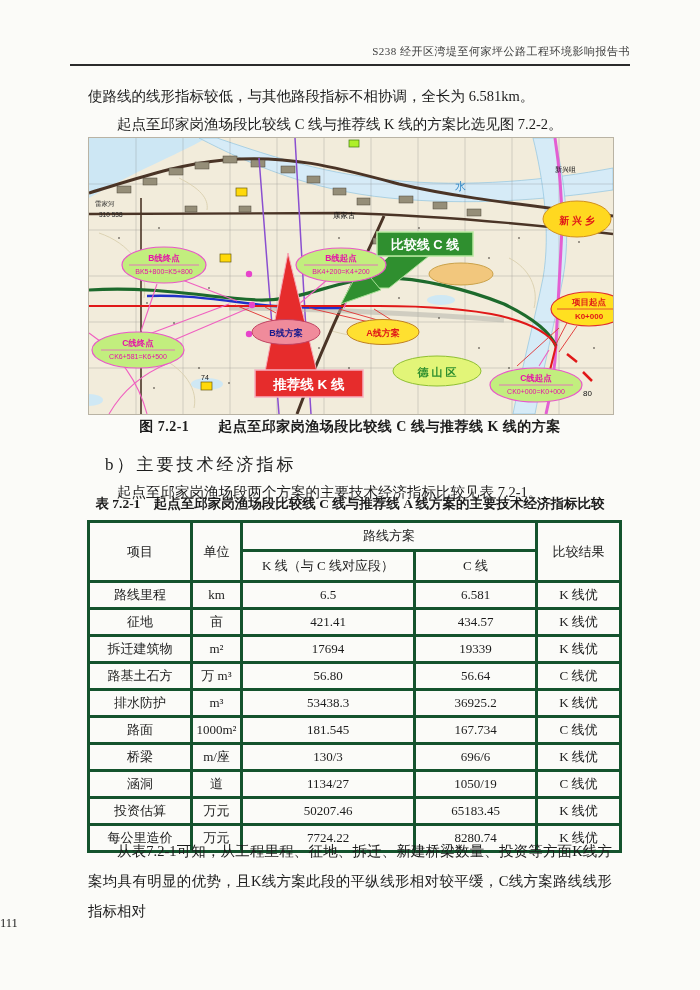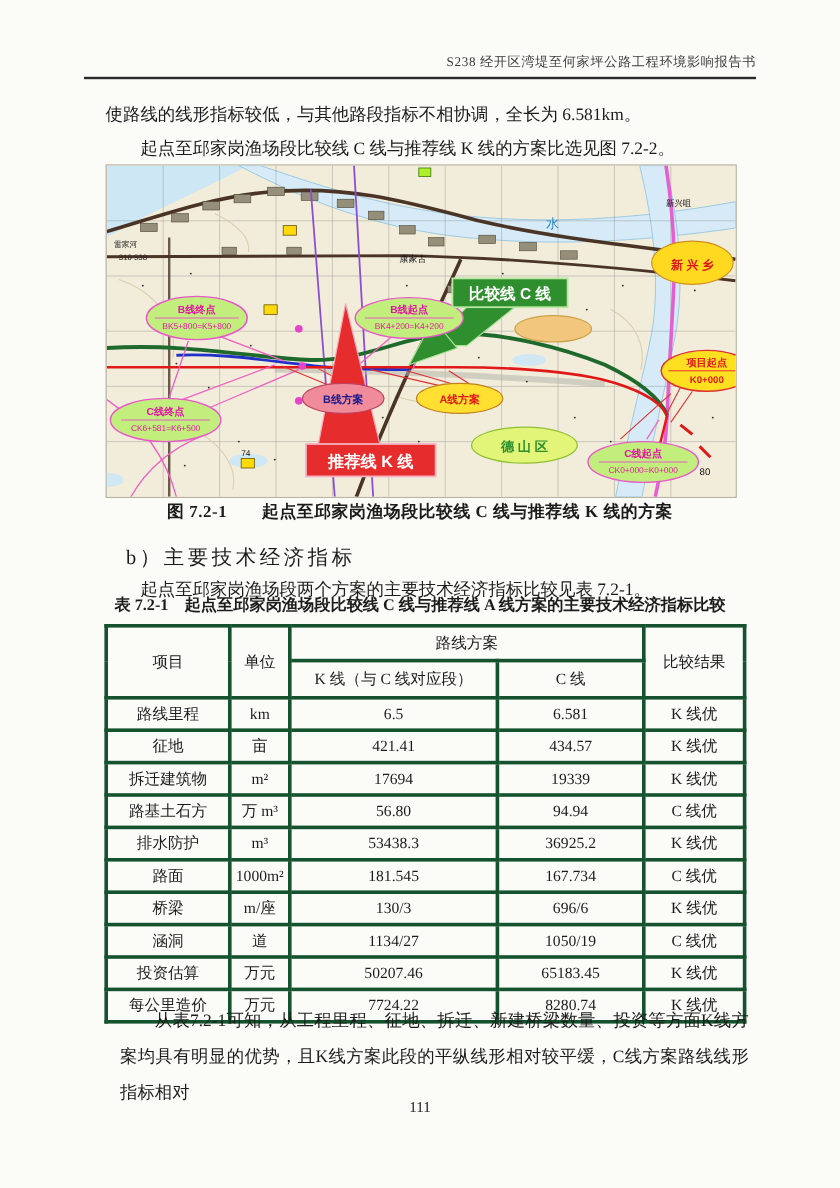--- a/index.html
+++ b/index.html
@@ -10,37 +10,37 @@
   }
   .abs{position:absolute;}
   
   .hdr-title{top:44px;right:70px;font-size:11px;color:#3c3c3c;letter-spacing:.5px;}
   .hdr-rule{top:64px;left:70px;width:560px;height:0;border-top:2px solid #2b2b2b;}
   
   .para{left:88px;width:524px;font-size:14.5px;line-height:24px;}
   .p1{top:84px;}
   .p2{top:112px;text-indent:2em;}
   .p3{top:480px;text-indent:2em;}
-  .p4{top:836px;line-height:30px;text-indent:2em;text-align:justify;margin-left:12px;}
+  .p4{top:836px;line-height:30px;text-indent:2em;text-align:justify;}
   .section-b{top:453px;left:105px;font-size:17px;letter-spacing:3px;font-family:Liberation Serif, serif;}
   
   .map-wrap{top:137px;left:88px;width:524px;height:276px;border:1px solid #b9b3a4;background:#f2ecdb;}
   .fig-caption{top:418px;left:0;width:700px;text-align:center;font-weight:bold;font-size:14px;letter-spacing:.5px;}
   
   .tbl-title{top:495px;left:0;width:700px;text-align:center;font-weight:bold;font-size:13.5px;}
   table.cmp{
     position:absolute;top:520px;left:87px;width:532px;
     border-collapse:collapse;font-size:13px;table-layout:fixed;
   }
   table.cmp th,table.cmp td{
     border:3px solid #14532d;text-align:center;vertical-align:middle;
     padding:0 2px;font-weight:normal;height:24px;overflow:hidden;white-space:nowrap;
   }
   table.cmp thead th{height:26px;}
-  .page-num{top:916px;left:0;width:700px;text-align:center;font-size:12.5px;}
+  .page-num{top:916px;left:0;width:700px;font-size:12.5px;}
   
   .map-wrap svg text{font-family:"Liberation Sans","DejaVu Sans",sans-serif;}
 </style>
 </head>
 <body>
 
 <div class="abs hdr-title">S238 经开区湾堤至何家坪公路工程环境影响报告书</div>
 <div class="abs hdr-rule"></div>
 
 <div class="abs para p1">使路线的线形指标较低，与其他路段指标不相协调，全长为 6.581km。</div>
@@ -304,21 +304,21 @@
         <td>拆迁建筑物</td>
         <td>m²</td>
         <td>17694</td>
         <td>19339</td>
         <td>K 线优</td>
       </tr>
     <tr>
         <td>路基土石方</td>
         <td>万 m³</td>
         <td>56.80</td>
-        <td>94.94</td>
+        <td>56.64</td>
         <td>C 线优</td>
       </tr>
     <tr>
         <td>排水防护</td>
         <td>m³</td>
         <td>53438.3</td>
         <td>36925.2</td>
         <td>K 线优</td>
       </tr>
     <tr>

